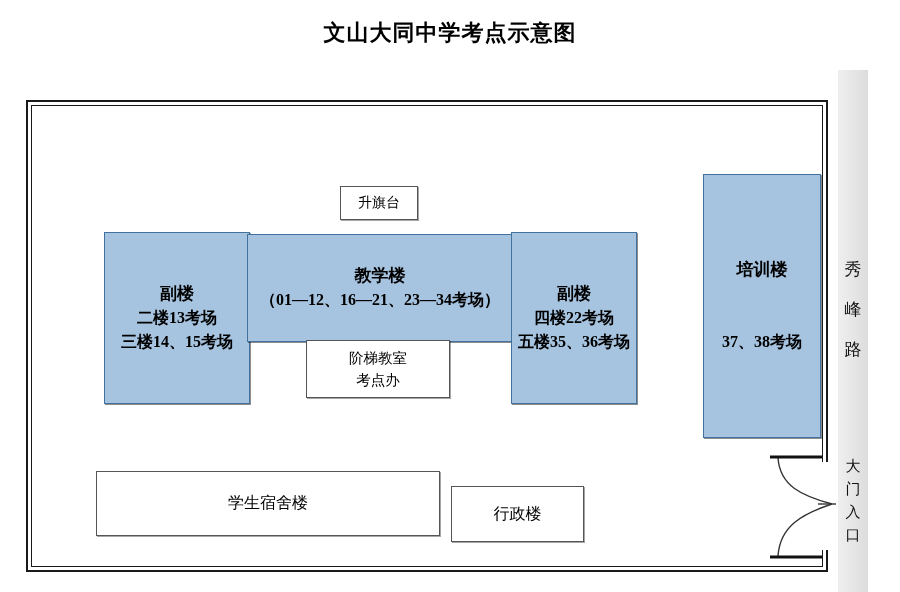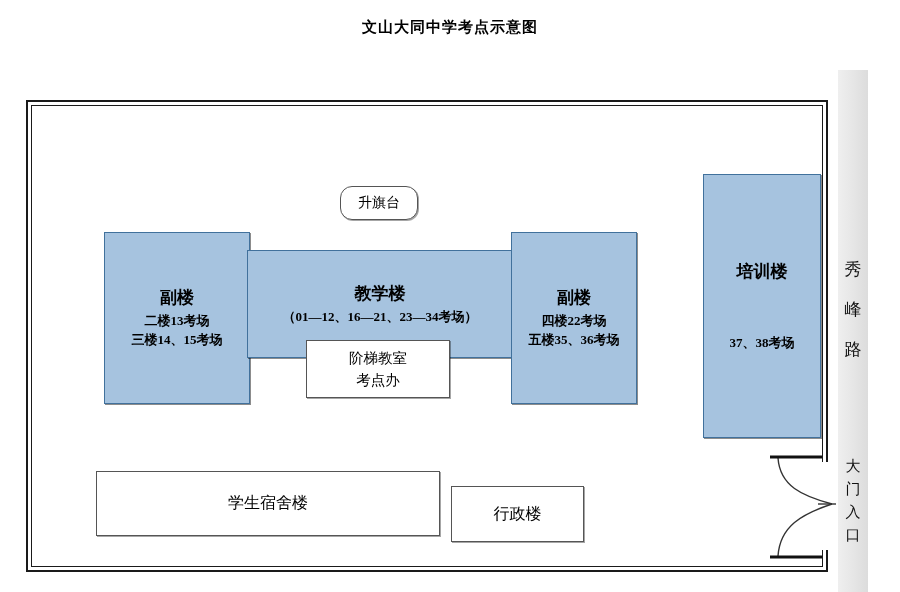--- a/index.html
+++ b/index.html
@@ -9,21 +9,21 @@
     font-family:"Liberation Serif","DejaVu Serif",serif;
     overflow:hidden;
     position:relative;
   }
   #stage{position:absolute;left:0;top:0;width:900px;height:592px;}
 
   
   .title{
     position:absolute;left:0;top:18px;width:900px;
     text-align:center;
-    font-size:15px;font-weight:bold;
+    font-size:22px;font-weight:bold;
     letter-spacing:1px;
     color:#000;
     font-family:"Liberation Serif","DejaVu Serif",serif;
   }
 
   
   .road-h{
     position:absolute;left:30px;top:70px;width:838px;height:30px;
     background:linear-gradient(to bottom,#f4f4f4 0%,#eaeaea 45%,#e0e0e0 75%,#d9d9d9 100%);
   }
@@ -76,38 +76,38 @@
     background:#a6c3df;
     border:1px solid #41719c;
     box-sizing:border-box;
     display:flex;flex-direction:column;
     align-items:center;justify-content:center;
     color:#000;
     text-align:center;
     box-shadow:1px 1px 0 rgba(0,0,0,0.45);
   }
   .bldg .b-name{font-size:17px;font-weight:bold;line-height:1.45;}
-  .bldg .b-sub{font-size:13px;font-weight:bold;line-height:1.5;}
+  .bldg .b-sub{font-size:16px;font-weight:bold;line-height:1.5;}
 
   #bldg-left   {left:104px;top:232px;width:146px;height:172px;}
-  #bldg-teach  {left:247px;top:250px;width:266px;height:108px;}
+  #bldg-teach  {left:247px;top:234px;width:266px;height:108px;}
   #bldg-right  {left:511px;top:232px;width:126px;height:172px;}
   #bldg-train  {left:703px;top:174px;width:118px;height:264px;gap:48px;}
 
   
   .wbox{
     position:absolute;background:#ffffff;
     border:1px solid #555;
     box-sizing:border-box;
     display:flex;flex-direction:column;
     align-items:center;justify-content:center;
     text-align:center;color:#000;
     box-shadow:1px 1px 0 rgba(0,0,0,0.35);
   }
-  #box-flag  {left:340px;top:186px;width:78px;height:34px;font-size:14px;border-radius:12px;}
+  #box-flag  {left:340px;top:186px;width:78px;height:34px;font-size:14px;}
   #box-step  {left:306px;top:340px;width:144px;height:58px;font-size:14.5px;line-height:1.55;}
   #box-dorm  {left:96px;top:471px;width:344px;height:65px;font-size:16px;}
   #box-admin {left:451px;top:486px;width:133px;height:56px;font-size:16px;}
   .wbox .l{display:block;}
 </style>
 </head>
 <body>
 
 <div id="stage">
 

